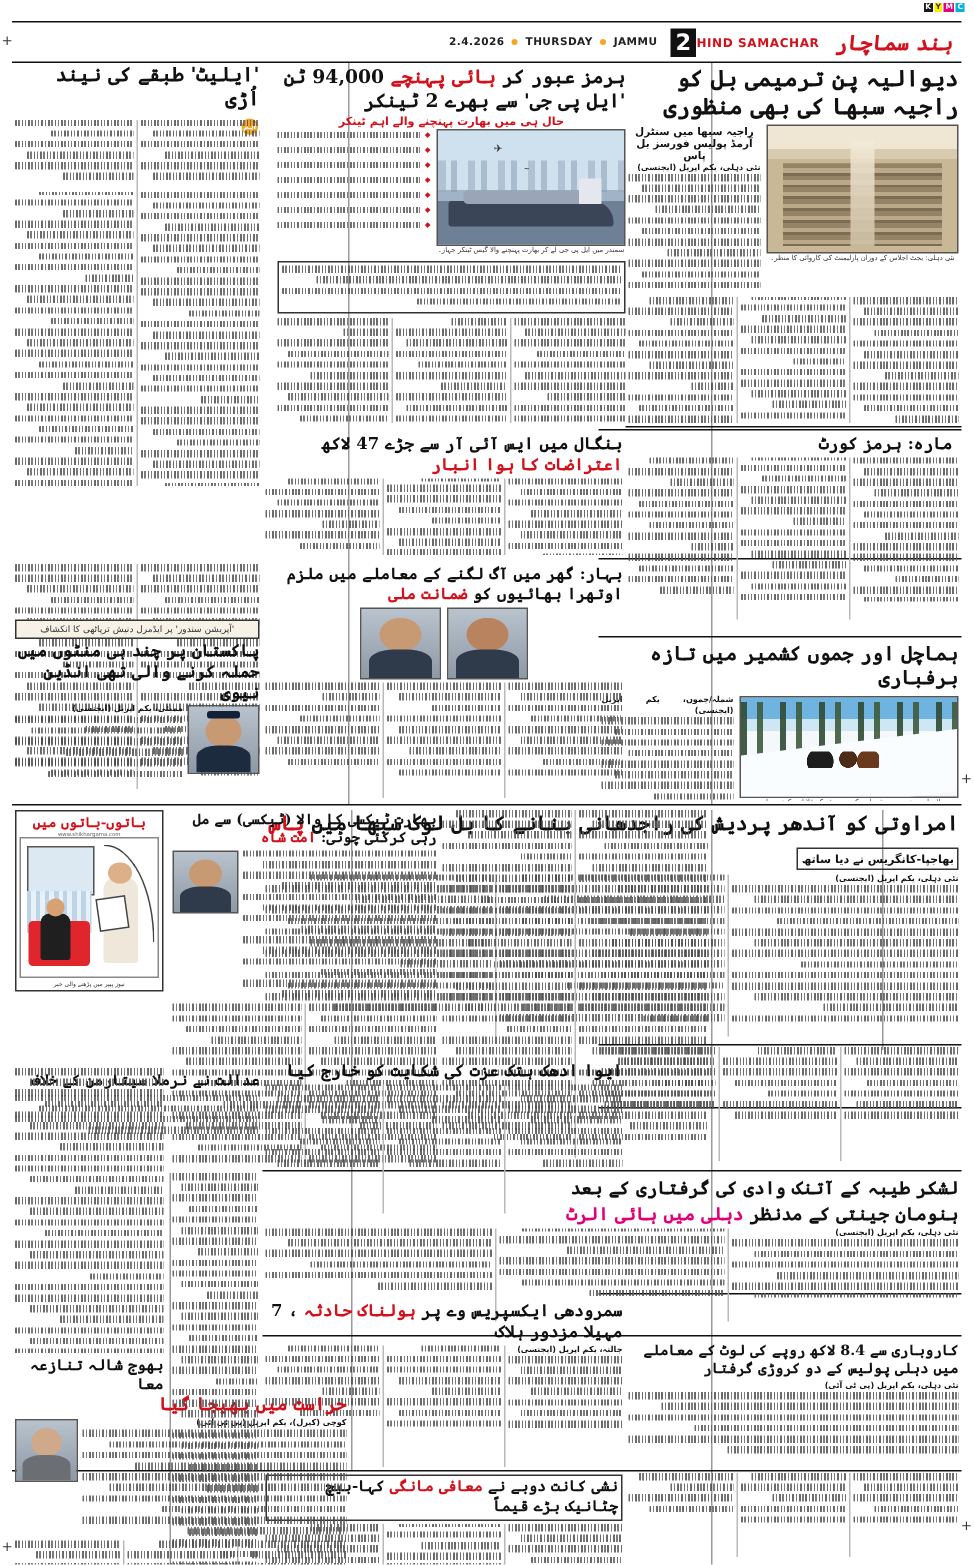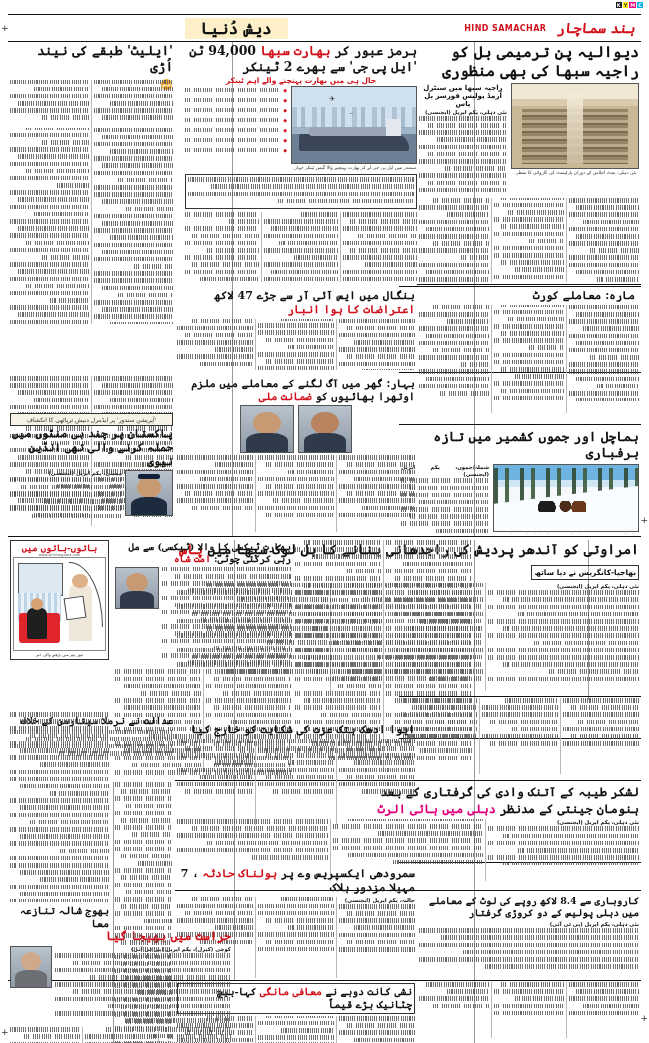--- a/index.html
+++ b/index.html
@@ -154,22 +154,27 @@
     <span class="c-k">K</span>
   </div>
   <div class="regmark" style="left:1px;top:24px;">+</div>
   <div class="regmark" style="right:1px;top:516px;">+</div>
   <div class="regmark" style="left:1px;bottom:6px;">+</div>
   <div class="regmark" style="right:1px;bottom:20px;">+</div>
 
   <div class="masthead">
     <div class="mh-logo">ہند سماچار</div>
     <div class="mh-eng">HIND SAMACHAR</div>
-    <div class="mh-center">
-      <span class="mh-title">دیش دُنیا</span>
+    <div class="mh-right">
+      <span>2.4.2026</span>
+      <span class="dot"></span>
+      <span>THURSDAY</span>
+      <span class="dot"></span>
+      <span>JAMMU</span>
+      <span class="pageno">2</span>
     </div>
   </div>
 
   <div class="body-frame">
 
     <div class="col-rule" style="left:224px;top:0;height:494px;"></div>
     <div class="col-rule" style="left:466px;top:0;height:494px;"></div>
     <div class="col-rule" style="left:226px;top:498px;height:440px;"></div>
     <div class="col-rule" style="left:466px;top:498px;height:545px;"></div>
     <div class="col-rule" style="left:105px;top:740px;height:295px;"></div>
@@ -242,21 +247,21 @@
           <span class="ln s40"></span>
         <span class="ln"></span>
           <span class="ln s90"></span>
           <span class="ln"></span>
       </div>
     </div>
 
     <div class="story" style="left:175px;top:0;width:236px;height:240px;">
       <div class="hl" style="font-size:12.5px;">
         <span>ہرمز عبور کر</span>
-        <span class="red">بھارت سبھا</span>
+        <span class="red">ہائی پہنچے</span>
         <span>94,000</span>
         <span>ٹن 'ایل پی جی' سے بھرے 2 ٹینکر</span>
       </div>
       <div class="sub-hl">حال ہی میں بھارت پہنچنے والے اہم ٹینکر</div>
       <div style="display:flex;gap:4px;">
         <div style="flex:0 0 126px;">
           <div class="photo ph-ship" style="height:76px;">
             <div class="skyline"></div>
             <div class="hull"></div>
             <div class="deck"></div>
@@ -447,21 +452,21 @@
         <span class="ln"></span>
           <span class="ln s90"></span>
           <span class="ln"></span>
           <span class="ln s50"></span>
         <span class="ln"></span>
           <span class="ln s70"></span>
       </div>
     </div>
 
     <div class="story" style="right:0;top:246px;width:224px;height:134px;">
-      <div class="hl" style="font-size:11px;text-align:right;padding-right:4px;">مارہ: معاملے کورٹ</div>
+      <div class="hl" style="font-size:11px;text-align:right;padding-right:4px;">مارہ: ہرمز کورٹ</div>
       <div class="txt cols3" style="height:108px;">
         <span class="ln"></span>
           <span class="ln s90"></span>
           <span class="ln"></span>
           <span class="ln s80"></span>
         <span class="ln"></span>
           <span class="ln s90"></span>
           <span class="ln"></span>
           <span class="ln s70"></span>
         <span class="ln"></span>
@@ -1008,21 +1013,21 @@
           <span class="ln s90"></span>
           <span class="ln"></span>
           <span class="ln s80"></span>
         <span class="ln"></span>
           <span class="ln s50"></span>
           <span class="ln"></span>
           <span class="ln s90"></span>
       </div>
     </div>
 
-    <div class="story" style="left:167px;top:680px;width:242px;height:118px;">
+    <div class="story" style="left:167px;top:664px;width:242px;height:118px;">
       <div class="hl" style="font-size:11px;">ایوا ادھک ہتک عزت کی شکایت کو خارج کیا</div>
       <div class="txt cols3" style="height:86px;">
         <span class="ln"></span>
           <span class="ln s90"></span>
           <span class="ln"></span>
           <span class="ln s80"></span>
         <span class="ln"></span>
           <span class="ln s90"></span>
           <span class="ln"></span>
           <span class="ln s70"></span>

